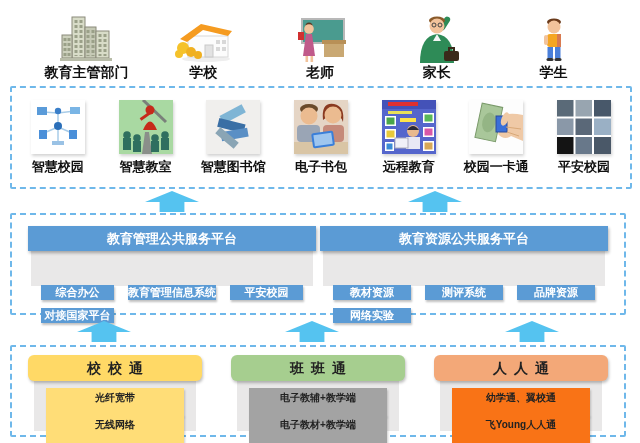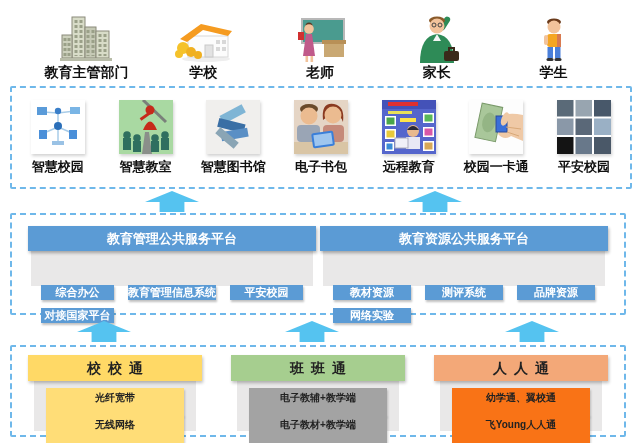--- a/index.html
+++ b/index.html
@@ -38,21 +38,21 @@
   .panel-btn{background:#5b9bd5;color:#fff;font-size:11px;font-weight:bold;
     display:flex;align-items:center;justify-content:center;white-space:nowrap;
     box-shadow:1px 2px 2px rgba(0,0,0,.25);}
   
   .channels-box{top:345px;left:10px;width:616px;height:92px;
     display:flex;justify-content:space-between;padding:8px 16px 0;box-sizing:border-box;}
   .group{position:relative;width:174px;height:76px;}
   .group-body{position:absolute;top:18px;bottom:0;left:6px;right:6px;background:#e9e8e8;}
   .group-header{position:absolute;top:0;left:0;right:0;height:26px;line-height:26px;
     text-align:center;font-weight:bold;font-size:14px;letter-spacing:7px;padding-left:7px;
-    box-sizing:border-box;box-shadow:1px 2px 3px rgba(0,0,0,.25);color:#222;}
+    box-sizing:border-box;box-shadow:1px 2px 3px rgba(0,0,0,.25);color:#222;border-radius:6px;}
   .group-btn{position:absolute;left:18px;right:18px;height:28px;line-height:20px;
     text-align:center;font-size:10px;font-weight:bold;color:#222;white-space:nowrap;
     box-shadow:1px 2px 2px rgba(0,0,0,.2);}
   .group-btn.b1{top:33px;}
   .group-btn.b2{top:60px;}
   .hdr-yellow{background:#ffd966;}
   .btn-yellow{background:#ffdd77;}
   .hdr-green{background:#a6ce8f;}
   .btn-blue{background:#a3a3a3;}
   .hdr-orange{background:#f3a878;}

